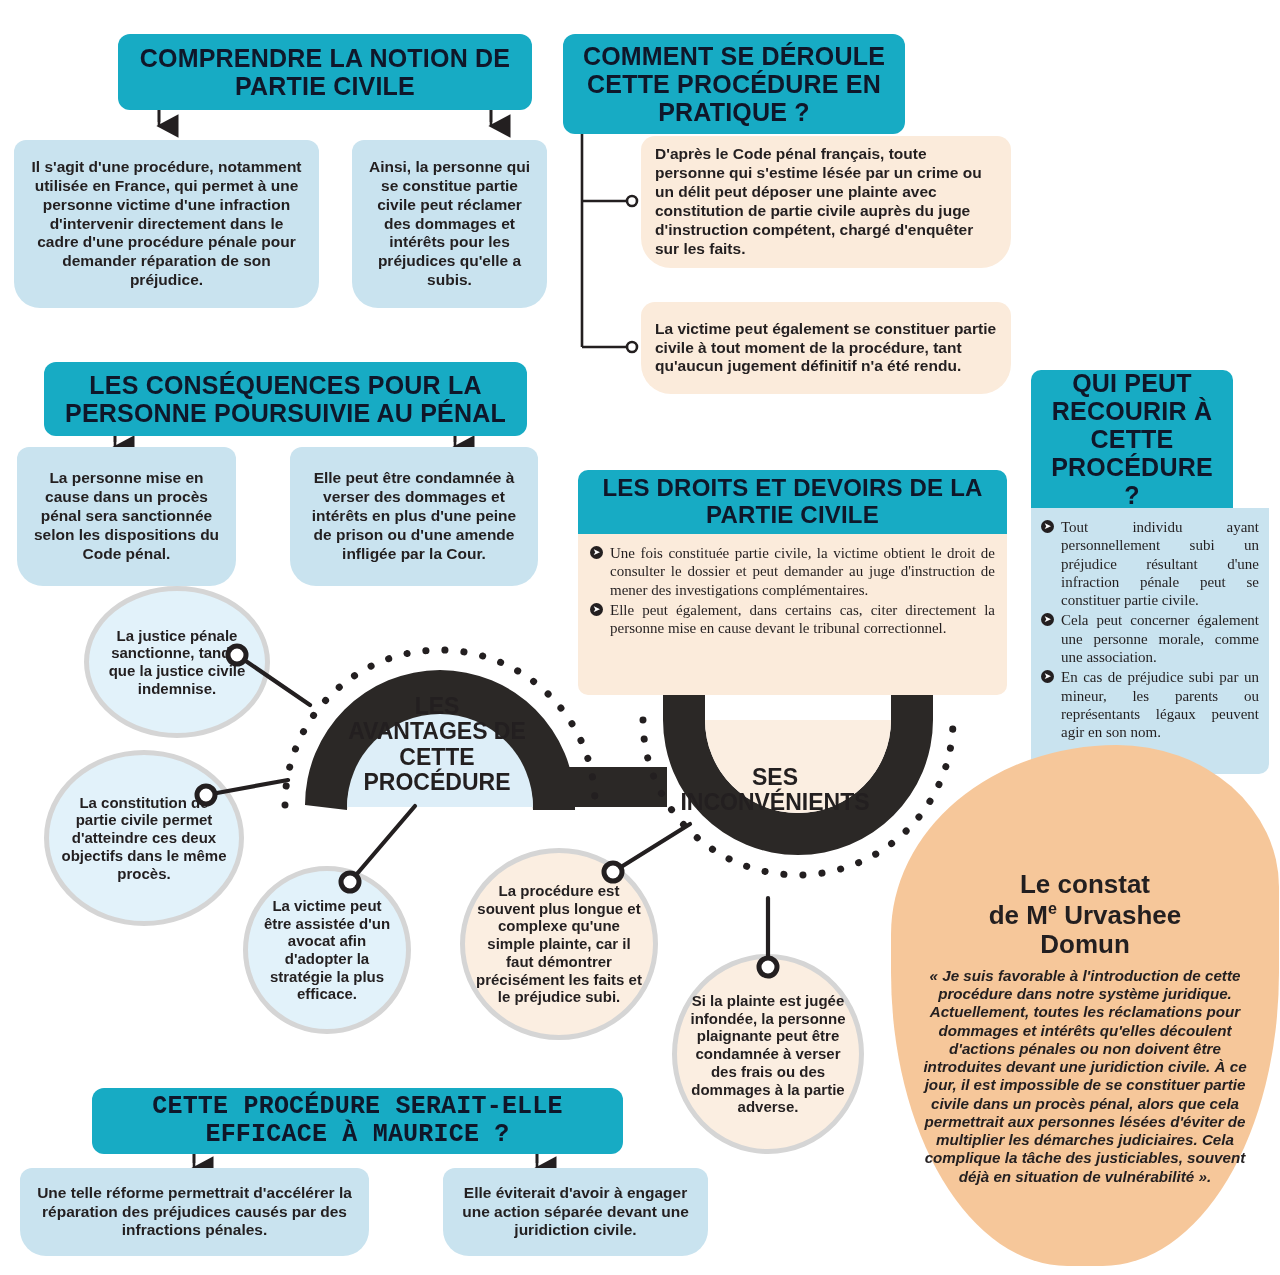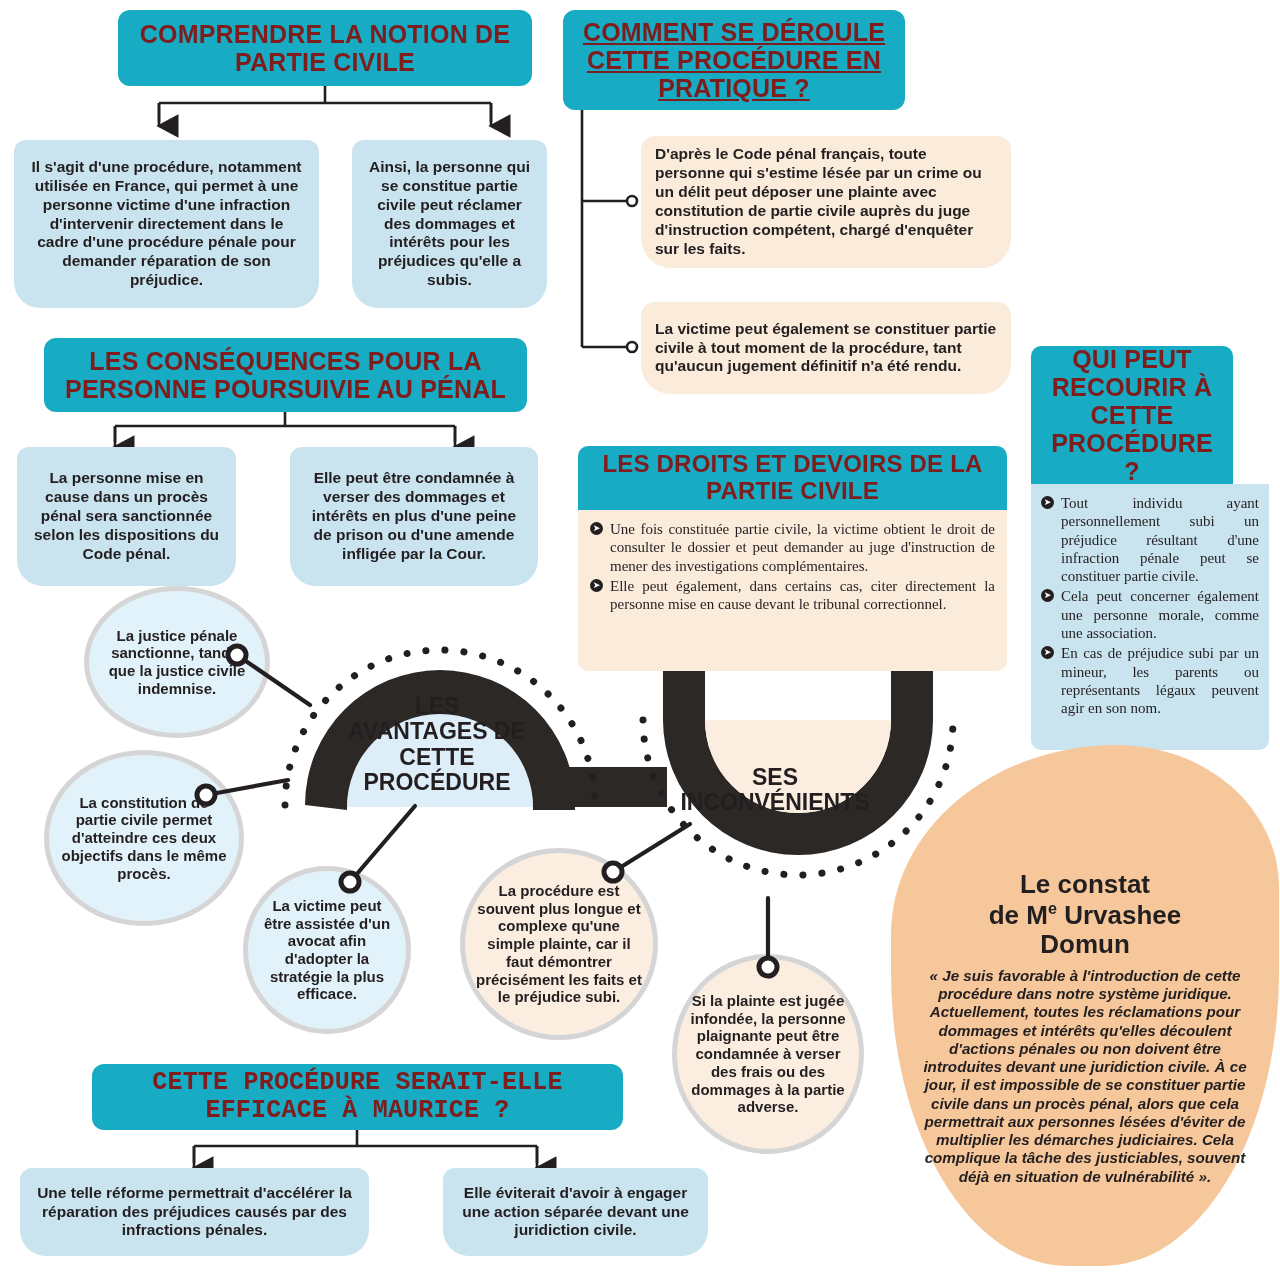--- a/index.html
+++ b/index.html
@@ -10,30 +10,31 @@
     position:relative;
     overflow:hidden;
     color:#231f20;
   }
   .stage{position:absolute;left:0;top:0;width:1280px;height:1275px;}
 
   
   .hdr{
     position:absolute;
     background:#17abc4;
-    color:#7f1d1d;
+    color:#0f172a;
     font-weight:bold;
     text-align:center;
     border-radius:12px;
     display:flex;align-items:center;justify-content:center;
     letter-spacing:.2px;
     line-height:1.12;
     box-sizing:border-box;
     padding:6px 10px;
     z-index:6;
+    margin-top:24px;
   }
   
   .bbox{
     position:absolute;
     background:#c9e3ef;
     border-radius:12px 12px 26px 26px;
     box-sizing:border-box;
     display:flex;align-items:center;justify-content:center;
     text-align:center;
     font-weight:bold;
@@ -182,21 +183,21 @@
     <circle cx="613" cy="872" r="9" fill="#ffffff" stroke="#231f20" stroke-width="5"></circle>
     <circle cx="768" cy="967" r="9" fill="#ffffff" stroke="#231f20" stroke-width="5"></circle>
   </svg>
 
   <div class="hdr" style="left:118px;top:10px;width:414px;height:76px;font-size:25px;">COMPRENDRE LA NOTION DE PARTIE CIVILE</div>
 
   <div class="bbox" style="left:14px;top:140px;width:305px;height:168px;font-size:15.5px;">Il s'agit d'une procédure, notamment utilisée en France, qui permet à une personne victime d'une infraction d'intervenir directement dans le cadre d'une procédure pénale pour demander réparation de son préjudice.</div>
 
   <div class="bbox" style="left:352px;top:140px;width:195px;height:168px;font-size:15.5px;">Ainsi, la personne qui se constitue partie civile peut réclamer des dommages et intérêts pour les préjudices qu'elle a subis.</div>
 
-  <div class="hdr" style="left:563px;top:10px;width:342px;height:100px;font-size:25px;text-decoration:underline;">COMMENT SE DÉROULE CETTE PROCÉDURE EN PRATIQUE ?</div>
+  <div class="hdr" style="left:563px;top:10px;width:342px;height:100px;font-size:25px;">COMMENT SE DÉROULE CETTE PROCÉDURE EN PRATIQUE ?</div>
 
   <div class="cbox" style="left:641px;top:136px;width:370px;height:132px;font-size:15.5px;">D'après le Code pénal français, toute personne qui s'estime lésée par un crime ou un délit peut déposer une plainte avec constitution de partie civile auprès du juge d'instruction compétent, chargé d'enquêter sur les faits.</div>
 
   <div class="cbox" style="left:641px;top:302px;width:370px;height:92px;font-size:15.5px;">La victime peut également se constituer partie civile à tout moment de la procédure, tant qu'aucun jugement définitif n'a été rendu.</div>
 
   <div class="hdr" style="left:44px;top:338px;width:483px;height:74px;font-size:25px;">LES CONSÉQUENCES POUR LA PERSONNE POURSUIVIE AU PÉNAL</div>
 
   <div class="bbox" style="left:17px;top:447px;width:219px;height:139px;font-size:15.5px;">La personne mise en cause dans un procès pénal sera sanctionnée selon les dispositions du Code pénal.</div>
 
   <div class="bbox" style="left:290px;top:447px;width:248px;height:139px;font-size:15.5px;">Elle peut être condamnée à verser des dommages et intérêts en plus d'une peine de prison ou d'une amende infligée par la Cour.</div>

